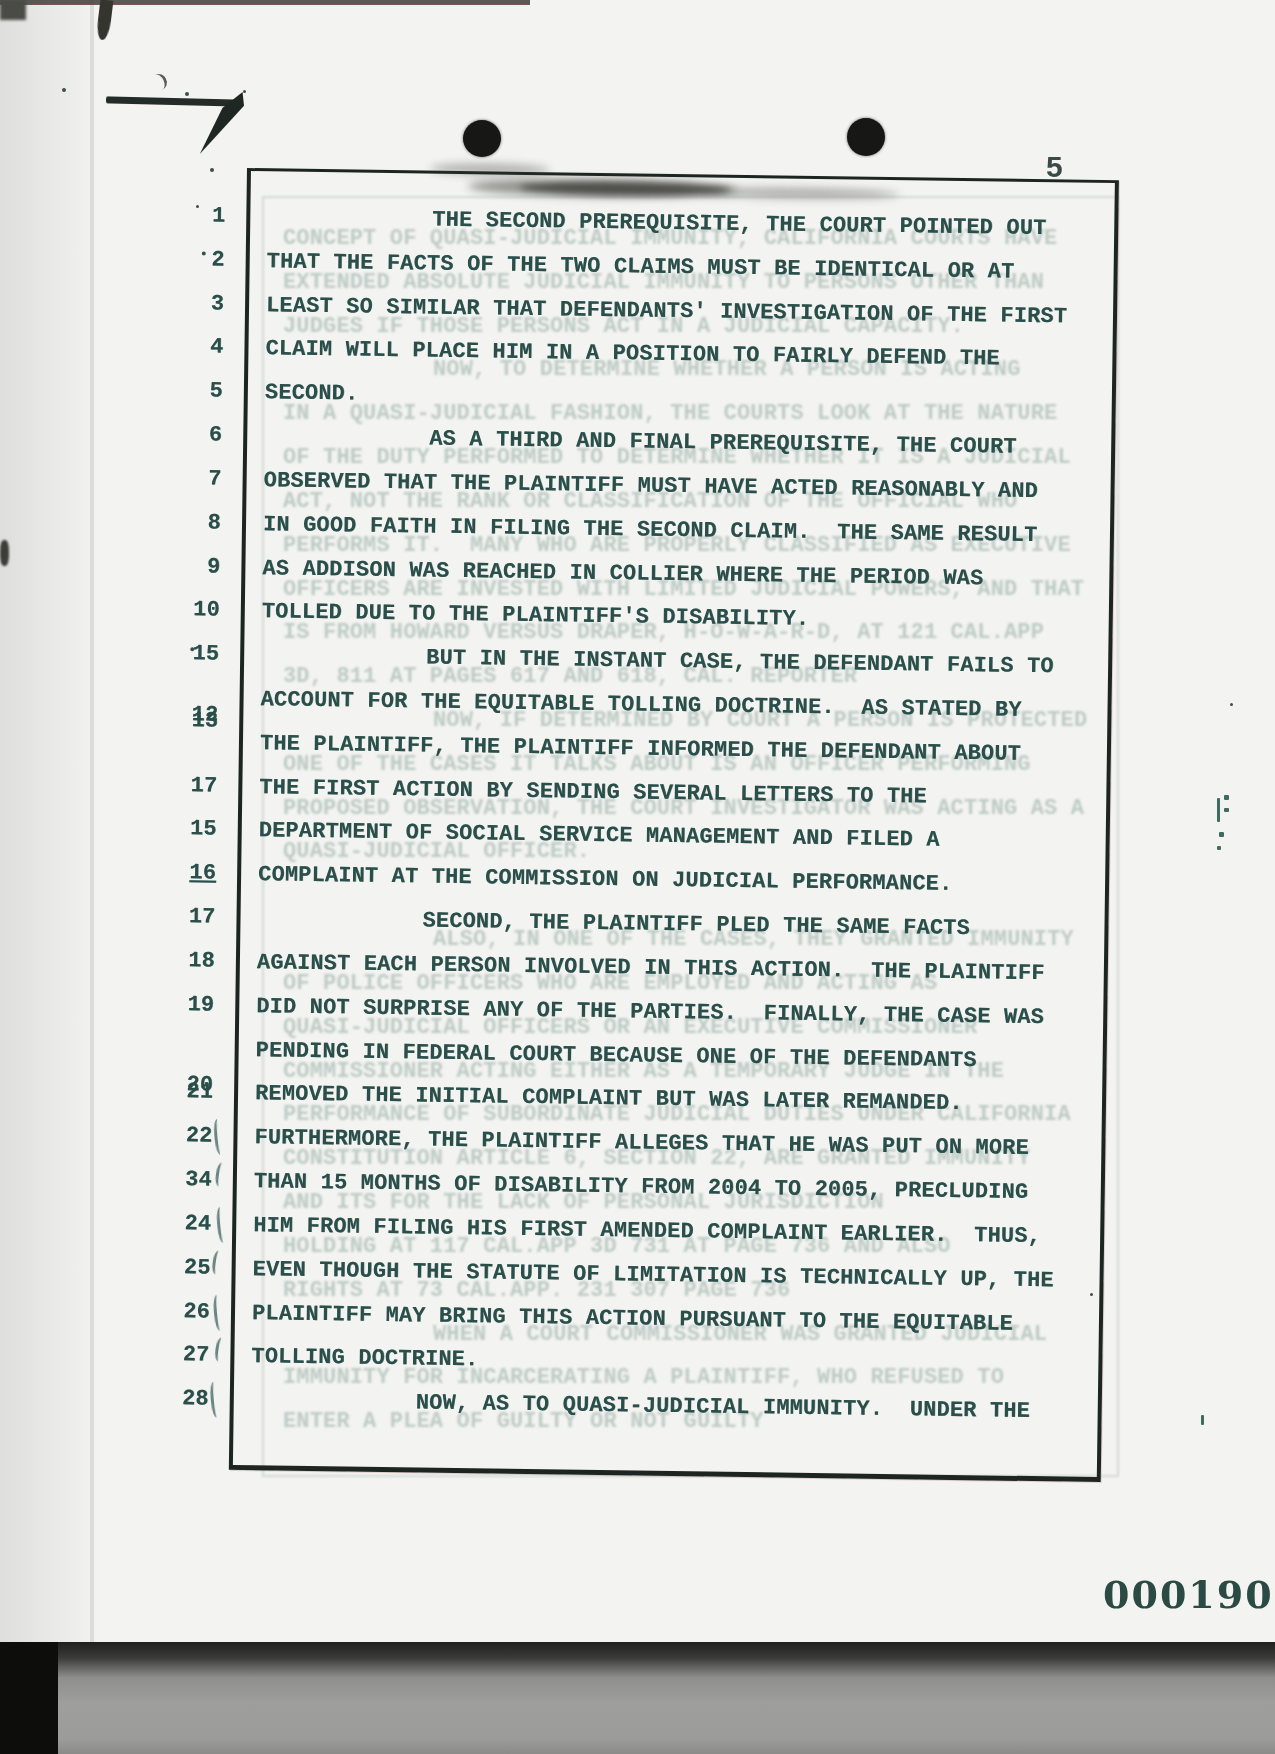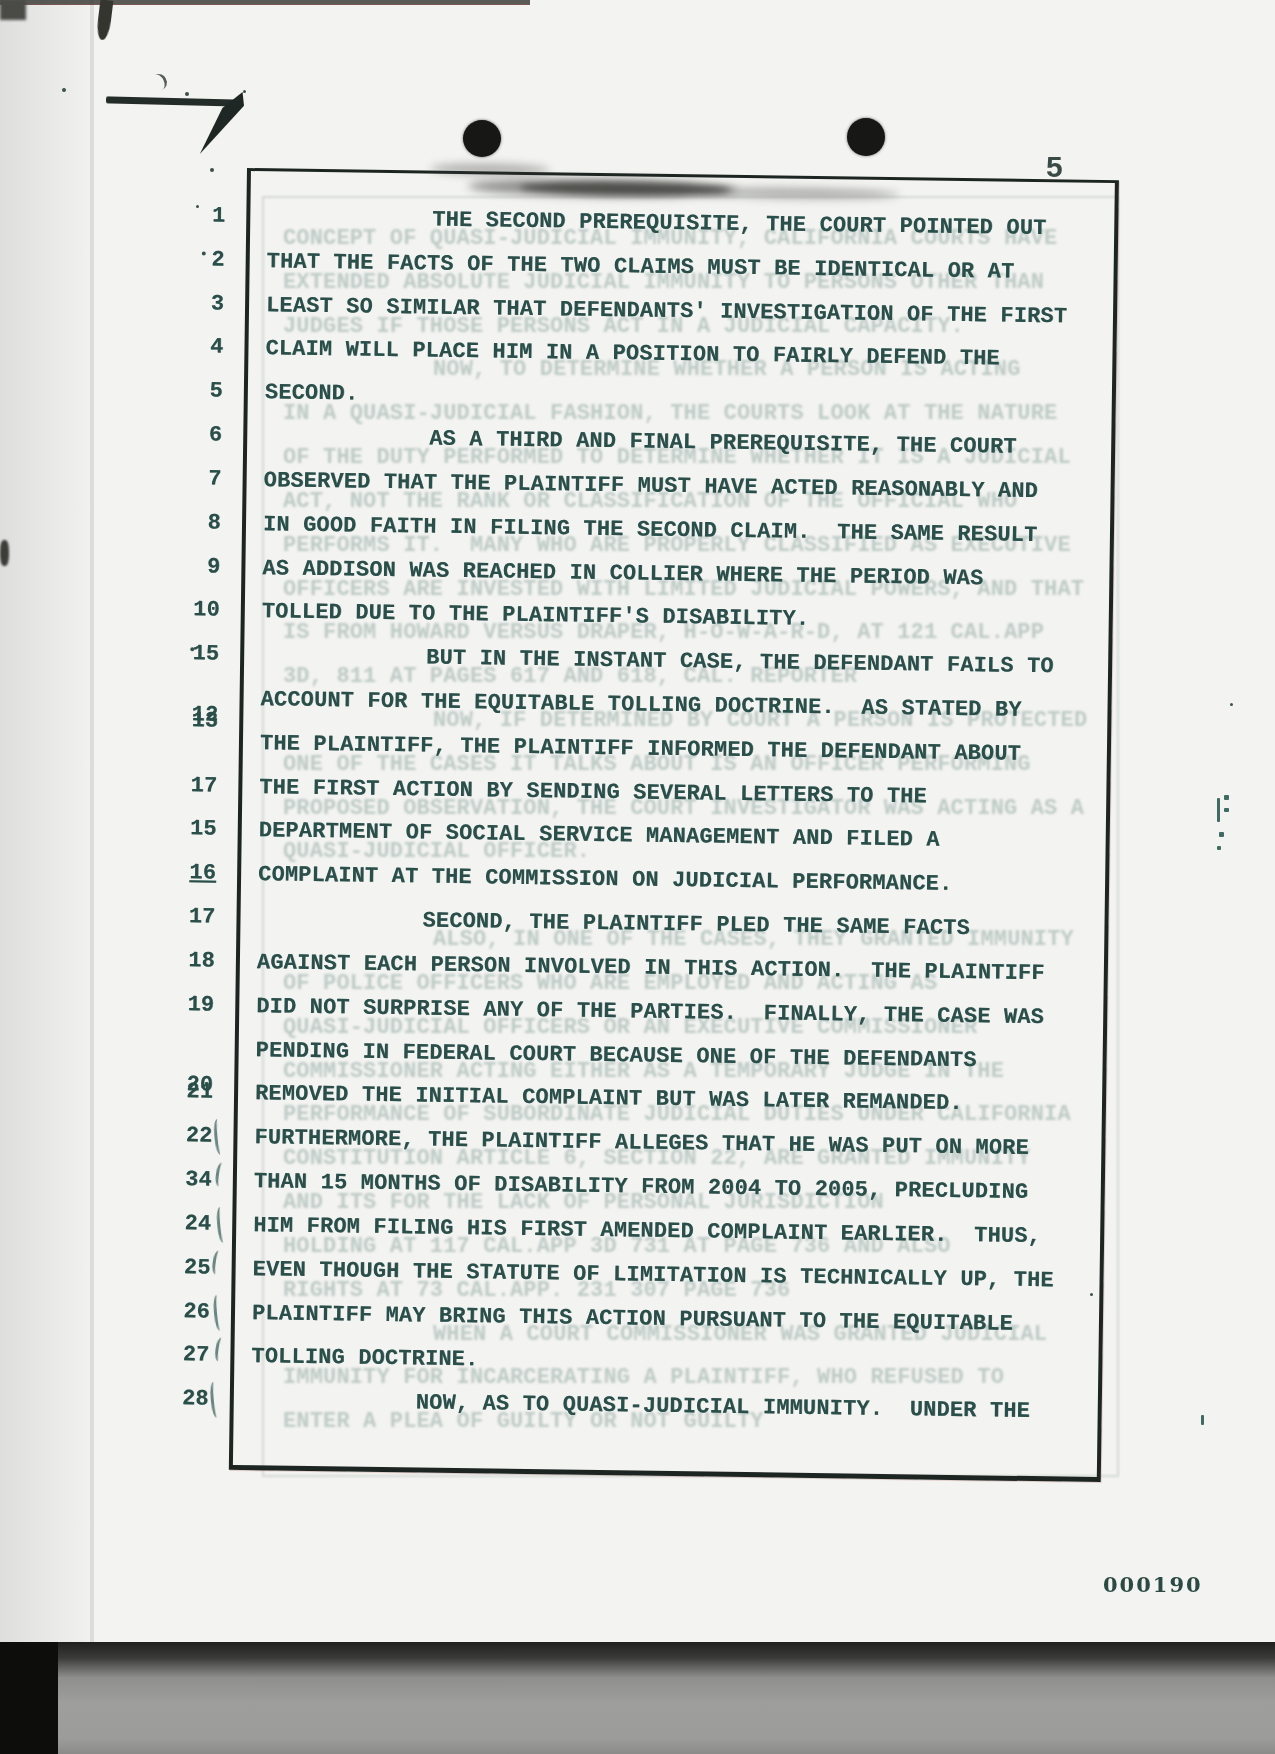--- a/index.html
+++ b/index.html
@@ -36,21 +36,21 @@
   .arrow-head{position:absolute;left:196px;top:92px;width:48px;height:62px;background:#1f2724;
     clip-path:polygon(97% 0%,100% 22%,8% 100%,55% 26%);filter:blur(.3px);z-index:6;}
   .arc-mark{position:absolute;left:150px;top:74px;width:14px;height:17px;border:none;
     border-right:3px solid rgba(44,58,54,.8);border-radius:50%;transform:rotate(-24deg);z-index:6;}
   
   .speck{position:absolute;background:#3c504b;border-radius:50%;z-index:6;}
   
   .page-number{position:absolute;left:1046px;top:150px;
     font-family:"Liberation Sans",sans-serif;font-weight:bold;font-size:30px;color:#3a4b47;z-index:9;}
   .bates-stamp{position:absolute;left:1103px;top:1572px;
-    font-family:"DejaVu Serif",serif;font-weight:bold;font-size:21px;letter-spacing:2px;
+    font-family:"DejaVu Serif",serif;font-weight:bold;font-size:38px;letter-spacing:2px;
     color:#2c4a44;filter:blur(.35px);z-index:9;}
   
   .ghost-layer{position:absolute;left:0;top:0;width:1275px;height:1754px;z-index:2;}
   .ghost-box{position:absolute;left:262px;top:196px;width:853px;height:1277px;
     border:2.5px solid #c0cac5;opacity:.6;filter:blur(1px);}
   .ghostline{position:absolute;white-space:pre;font-size:22px;font-weight:bold;
     letter-spacing:.15px;color:#93aba4;opacity:.55;filter:blur(1.3px);}
   
   .rotated{position:absolute;left:0;top:0;width:1275px;height:1754px;
     transform:rotate(0.8deg);transform-origin:247px 168px;z-index:4;}

